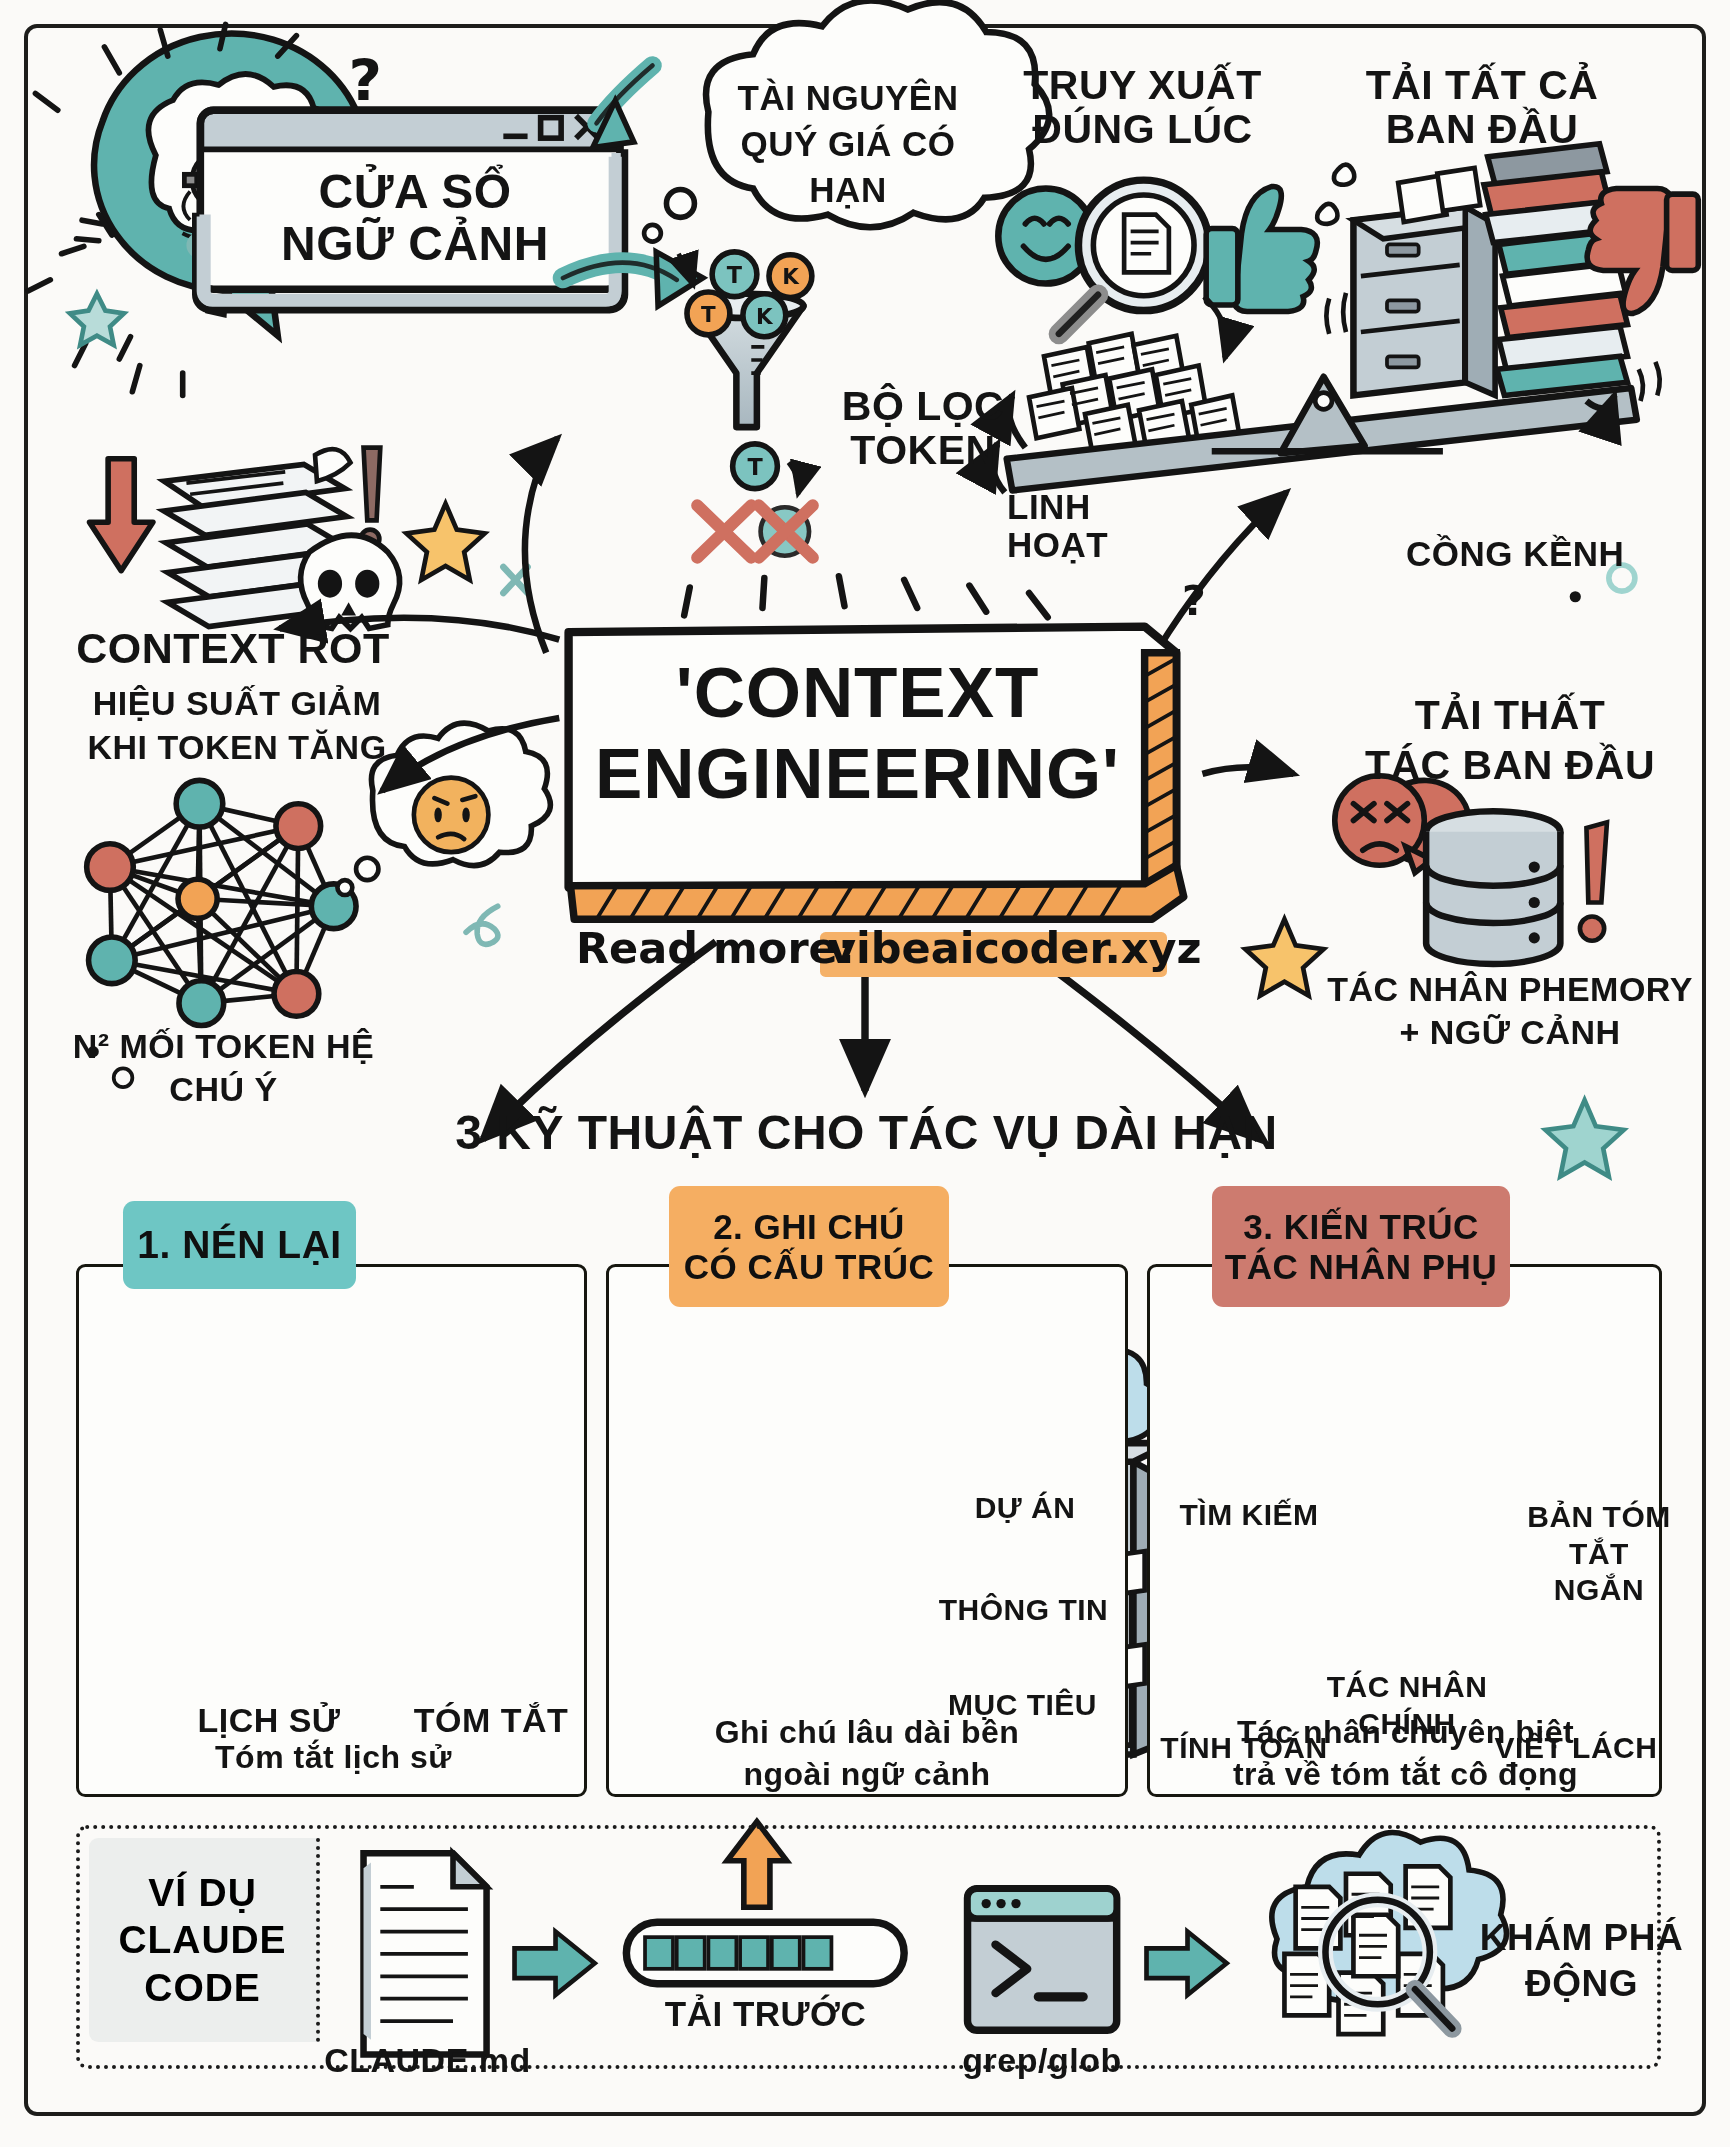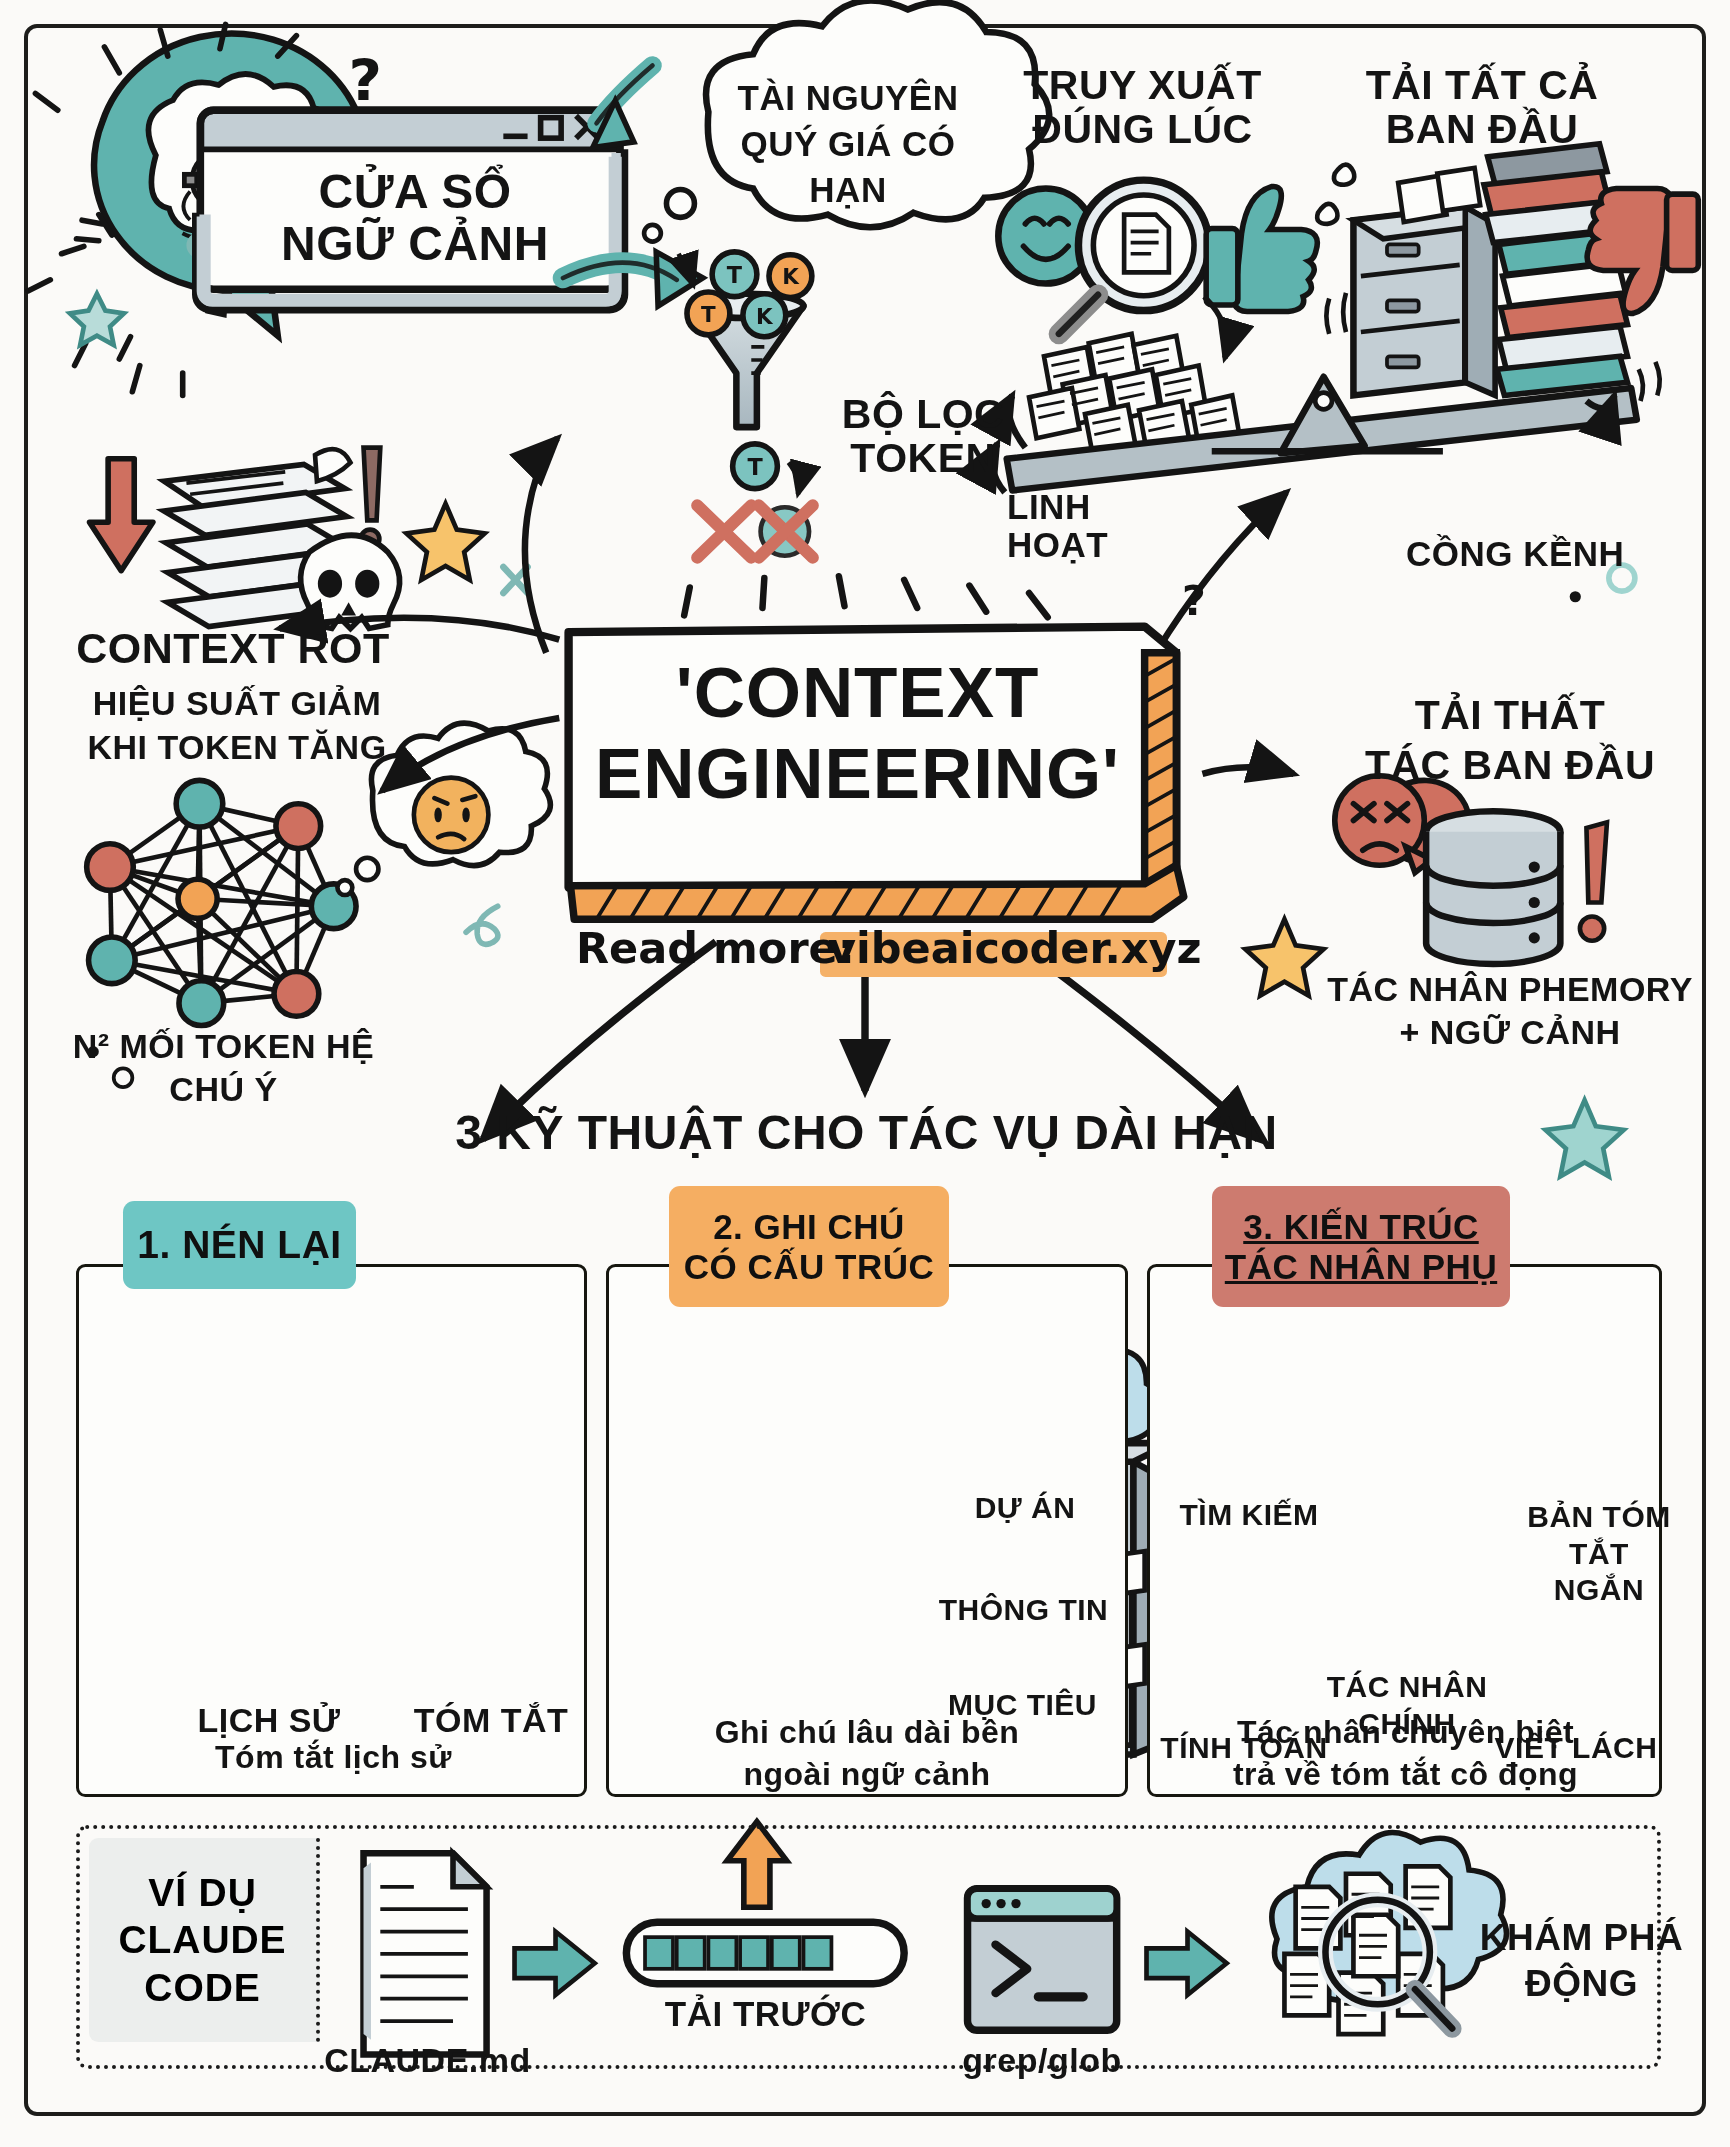--- a/index.html
+++ b/index.html
@@ -699,21 +699,21 @@
       </g>
     </g>
   </svg>
 
   <div class="txt" style="left:233px; top:166px; width:364px; font-size:48px;">CỬA SỔ
 NGỮ CẢNH</div>
 
   <div class="txt" style="left:708px; top:75px; width:280px; font-size:35px; line-height:1.32;">TÀI NGUYÊN
 QUÝ GIÁ CÓ HẠN</div>
 
-  <div class="txt" style="left:802px; top:392px; width:242px; font-size:41px;">BỘ LỌC
+  <div class="txt" style="left:802px; top:384px; width:242px; font-size:41px;">BỘ LỌC
 TOKEN</div>
 
   <div class="txt" style="left:1012px; top:63px; width:261px; font-size:41px;">TRUY XUẤT
 ĐÚNG LÚC</div>
 
   <div class="txt" style="left:1342px; top:63px; width:280px; font-size:41px;">TẢI TẤT CẢ
 BAN ĐẦU</div>
 
   <div class="txt" style="left:1007px; top:488px; width:186px; font-size:35px; text-align:left;">LINH HOẠT</div>
 
@@ -740,21 +740,21 @@
 
   <div class="txt" style="left:354px; top:1107px; width:1025px; font-size:48px;">3 KỸ THUẬT CHO TÁC VỤ DÀI HẠN</div>
 
   <div class="card" style="left:76px; top:1264px; width:511px; height:533px;"></div>
   <div class="card" style="left:606px; top:1264px; width:522px; height:533px;"></div>
   <div class="card" style="left:1147px; top:1264px; width:515px; height:533px;"></div>
 
   <div class="chip" style="left:123px; top:1201px; width:233px; height:88px; background:#6ec6c4; font-size:39px;">1. NÉN LẠI</div>
   <div class="chip" style="left:669px; top:1186px; width:280px; height:121px; background:#f5ae62; font-size:35px;">2. GHI CHÚ
 CÓ CẤU TRÚC</div>
-  <div class="chip" style="left:1212px; top:1186px; width:298px; height:121px; background:#cd7b6f; font-size:35px;text-decoration:underline;">3. KIẾN TRÚC
+  <div class="chip" style="left:1212px; top:1186px; width:298px; height:121px; background:#cd7b6f; font-size:35px;">3. KIẾN TRÚC
 TÁC NHÂN PHỤ</div>
 
   <div class="txt" style="left:157px; top:1702px; width:224px; font-size:34px;">LỊCH SỬ</div>
   <div class="txt" style="left:384px; top:1702px; width:214px; font-size:34px;">TÓM TẮT</div>
   <div class="txt cap" style="left:119px; top:1740px; width:429px; font-size:32px;">Tóm tắt lịch sử</div>
 
   <div class="txt" style="left:932px; top:1492px; width:186px; font-size:30px;">DỰ ÁN</div>
   <div class="txt" style="left:919px; top:1594px; width:209px; font-size:30px;">THÔNG TIN</div>
   <div class="txt" style="left:923px; top:1689px; width:199px; font-size:30px;">MỤC TIÊU</div>
   <div class="txt cap" style="left:634px; top:1712px; width:466px; font-size:32px; line-height:1.3;">Ghi chú lâu dài bên

